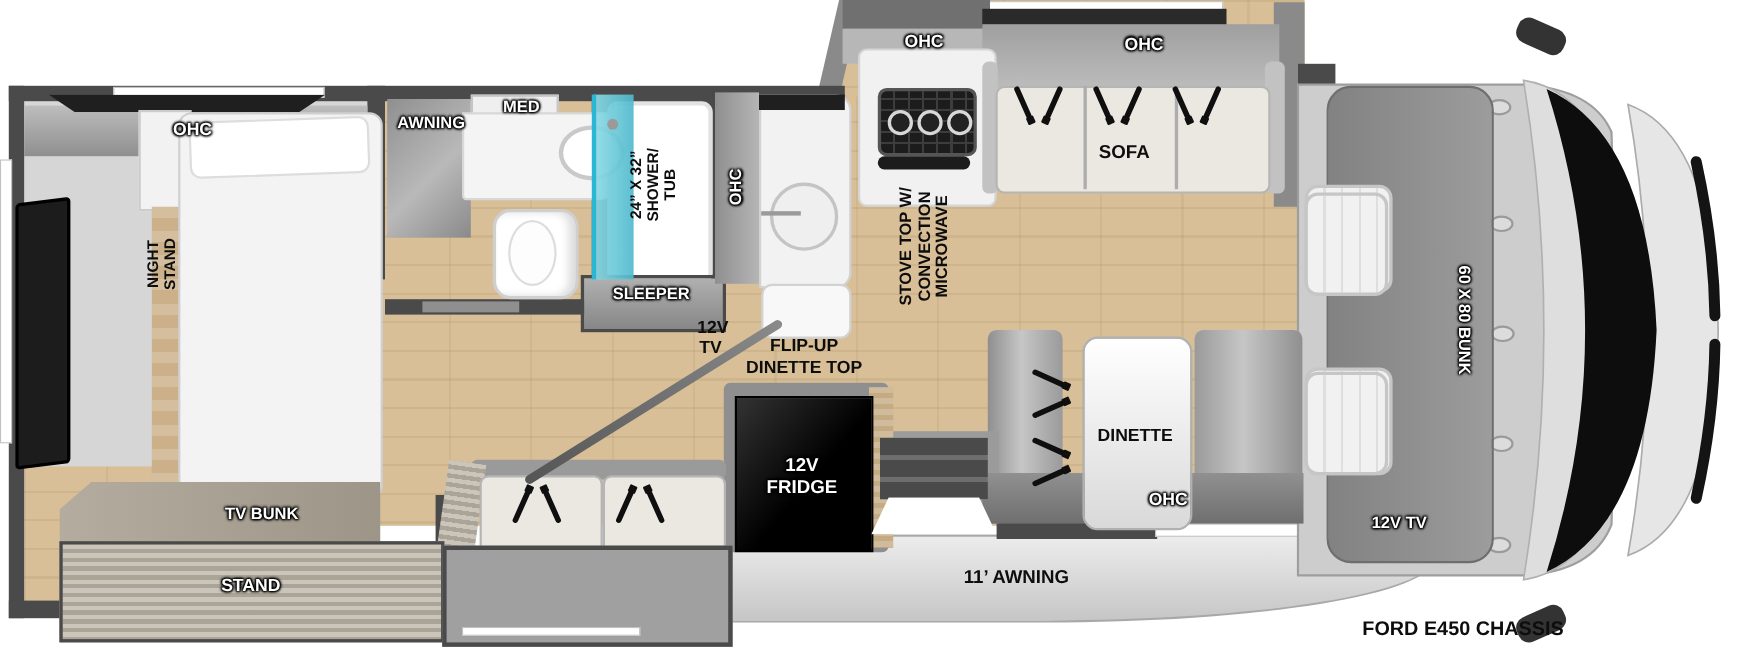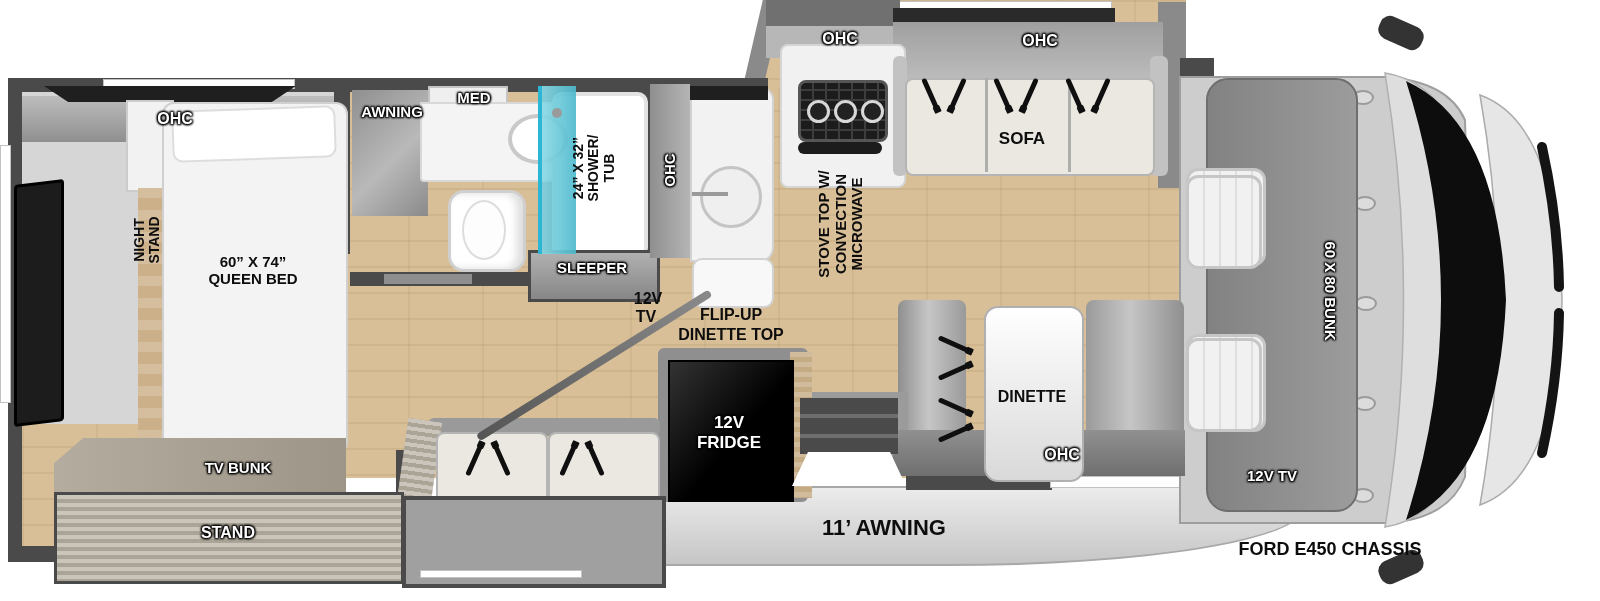--- a/index.html
+++ b/index.html
@@ -68,24 +68,20 @@
 
   <div class="a" style="left:126px;top:100px;width:44px;height:88px;z-index:10;background:#f2f2f2;border:2px solid #cccccc"></div>
   <div class="a" style="left:138px;top:188px;width:32px;height:254px;z-index:10;background:#cbb089;background-image:repeating-linear-gradient(180deg,rgba(255,255,255,.18) 0 10px,transparent 10px 22px)"></div>
   <div class="a rot" style="left:92px;top:220px;width:110px;height:40px;transform:rotate(-90deg);z-index:40">
     <div class="lb" style="position:static;font-size:14px">NIGHT</div>
     <div class="lb" style="position:static;font-size:14px">STAND</div>
   </div>
 
   <div class="a" style="left:162px;top:102px;width:182px;height:348px;z-index:10;background:#f3f3f3;border:2px solid #d0d0d0;border-radius:12px"></div>
   <div class="a" style="left:172px;top:108px;width:160px;height:48px;z-index:11;background:#ffffff;border:2px solid #dddddd;border-radius:10px;transform:rotate(-2deg)"></div>
-  <div class="a" style="left:182px;top:254px;width:142px;z-index:40">
-    <div class="lb" style="position:static;font-size:15px">60” X 74”</div>
-    <div class="lb" style="position:static;font-size:15px">QUEEN BED</div>
-  </div>
 
   <div class="a" style="left:54px;top:438px;width:292px;height:56px;z-index:12;background:linear-gradient(90deg,#b4ad9f,#9c9588);clip-path:polygon(0 45%,10% 0,100% 0,100% 100%,0 100%)"></div>
   <div class="a lw" style="left:168px;top:460px;width:140px;font-size:15px">TV BUNK</div>
 
   <div class="a" style="left:54px;top:492px;width:344px;height:86px;z-index:12;background:#b9b2a4;border:3px solid #4a4a4a;background-image:repeating-linear-gradient(180deg,rgba(255,255,255,.25) 0 4px,rgba(0,0,0,.08) 4px 8px)"></div>
   <div class="a lw" style="left:158px;top:524px;width:140px;font-size:16px">STAND</div>
 
   <div class="a" style="left:352px;top:90px;width:76px;height:126px;z-index:10;background:linear-gradient(135deg,#8f8f8f,#b9b9b9 55%,#8a8a8a)"></div>
   <div class="a lw" style="left:352px;top:104px;width:80px;font-size:15px">AWNING</div>
   <div class="a" style="left:428px;top:86px;width:76px;height:28px;z-index:10;background:#efefef;border:2px solid #c4c4c4"></div>
@@ -202,21 +198,21 @@
     </div>
   <div class="belt" style="left:556px;top:440px;width:52px;height:46px;transform:rotate(180deg)">
       <span class="s1"></span>
       <span class="s2"></span>
     </div>
 
   <div class="a" style="left:402px;top:496px;width:256px;height:84px;z-index:14;background:#a0a0a0;border:4px solid #4a4a4a"></div>
   <div class="a white-strip" style="left:420px;top:570px;width:160px;height:6px;z-index:15"></div>
 
   <div class="a" style="left:594px;top:486px;width:706px;height:76px;z-index:3;background:linear-gradient(180deg,#ececec,#c6c6c6);border:2px solid #a8a8a8;border-radius:4px 16px 50% 24px / 4px 16px 58px 24px"></div>
-  <div class="a lb" style="left:794px;top:516px;width:180px;font-size:22px">11’ AWNING</div>
+  <div class="a lb" style="left:834px;top:516px;width:180px;font-size:17px">11’ AWNING</div>
 
   <svg class="a" style="left:1150px;top:15px;z-index:6" width="430" height="575" viewBox="0 0 430 575">
     <path d="M30,62 L235,62 Q298,66 315,105 L320,285 L315,462 Q298,505 235,508 L30,508 Z" fill="#cdcdcd" stroke="#9e9e9e" stroke-width="2"></path>
     <path d="M235,58 Q330,72 342,285 Q330,498 235,512 Q272,285 235,58 Z" fill="#dedede" stroke="#b0b0b0" stroke-width="1.5"></path>
     <path d="M330,80 Q408,108 412,285 Q408,462 330,490 Q366,285 330,80 Z" fill="#e6e6e6" stroke="#ababab" stroke-width="1.5"></path>
     <path d="M256,66 Q326,285 256,505 Q348,462 356,285 Q348,108 256,66 Z" fill="#0d0d0d"></path>
     <path d="M392,132 Q408,205 409,272" stroke="#141414" stroke-width="10" stroke-linecap="round" fill="none"></path>
     <path d="M392,438 Q408,365 409,298" stroke="#141414" stroke-width="10" stroke-linecap="round" fill="none"></path>
     <rect x="228" y="6" width="46" height="24" rx="10" transform="rotate(24 251 18)" fill="#333"></rect>
     <rect x="228" y="540" width="46" height="24" rx="10" transform="rotate(-24 251 552)" fill="#333"></rect>
@@ -233,15 +229,15 @@
   <span class="rivet" style="left:1354px;top:196px"></span>
   <span class="rivet" style="left:1355px;top:296px"></span>
   <span class="rivet" style="left:1354px;top:396px"></span>
   <span class="rivet" style="left:1352px;top:488px"></span>
 
   <div class="a rot" style="left:1255px;top:281px;width:150px;height:20px;transform:rotate(90deg);z-index:40">
     <div class="lw" style="position:static;font-size:15px">60 X 80 BUNK</div>
   </div>
   <div class="a lw" style="left:1222px;top:468px;width:100px;font-size:15px">12V TV</div>
 
-  <div class="a lb" style="left:1210px;top:540px;width:240px;font-size:18px">FORD E450 CHASSIS</div>
+  <div class="a lb" style="left:1210px;top:562px;width:240px;font-size:18px">FORD E450 CHASSIS</div>
 
 </div>
 
 </body></html>

